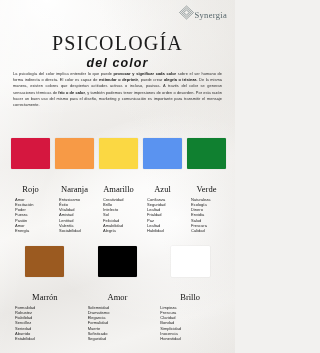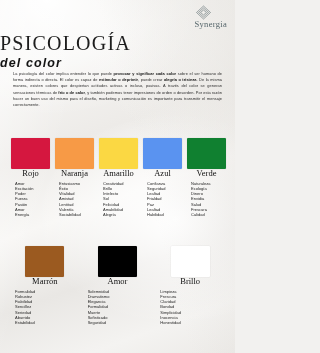--- a/index.html
+++ b/index.html
@@ -22,32 +22,32 @@
     background:
       linear-gradient(105deg,rgba(255,255,255,.55) 0%,rgba(255,255,255,0) 30%),
       linear-gradient(255deg,rgba(222,219,214,.45) 0%,rgba(222,219,214,0) 42%);
     pointer-events:none;
   }
   .content{position:absolute;inset:0;}
 
   
   .logo{
     position:absolute;right:8px;top:5px;
-    display:flex;flex-direction:column;align-items:flex-start;
+    display:flex;align-items:flex-end;
     color:#4a5a5c;
   }
   .logo-mark{display:block;}
   .logo-text{
     font-family:"Liberation Serif",serif;
     font-size:8.5px;letter-spacing:.3px;color:#55656a;
     margin-top:-1px;
   }
 
   
-  .title-wrap{position:absolute;top:33px;left:0;right:0;}
+  .title-wrap{position:absolute;top:33px;left:0;right:0;text-align:center;}
   .title-main{
     font-family:"Liberation Serif",serif;
     font-size:20px;letter-spacing:1.2px;color:#1d1d1d;
     line-height:1;font-weight:400;
   }
   .title-sub{
     font-family:"Liberation Sans",sans-serif;
     font-size:12.5px;font-weight:bold;font-style:italic;
     letter-spacing:1.1px;color:#141414;margin-top:3px;
   }
@@ -64,21 +64,21 @@
   .grid{position:absolute;left:11px;right:11px;display:flex;gap:5px;}
   .grid-row1{top:138px;}
   .grid-row2{top:246px;}
   .col{flex:1;display:flex;flex-direction:column;align-items:center;}
   .swatch{
     width:39px;height:31px;border-radius:1px;
     box-shadow:0 0 0 .5px rgba(0,0,0,.05);
   }
   .col-title{
     font-family:"Liberation Serif",serif;
-    font-size:8.5px;color:#111;margin-top:0;line-height:1;
+    font-size:8.5px;color:#111;margin-top:16px;line-height:1;
     white-space:nowrap;
   }
   .words{
     margin-top:3px;font-size:4px;line-height:5.3px;color:#242424;
     text-align:left;width:100%;padding-left:4px;box-sizing:border-box;
     letter-spacing:.02px;
   }
   .words span{display:block;white-space:nowrap;}
 </style>
 </head>

